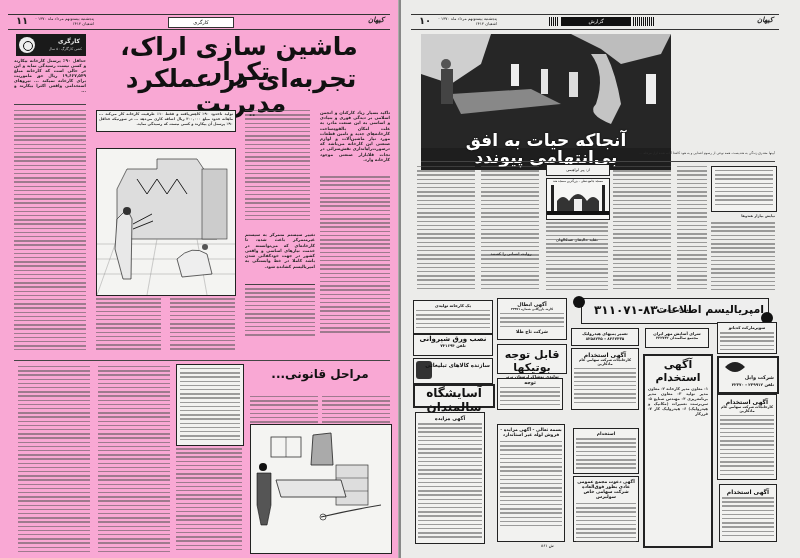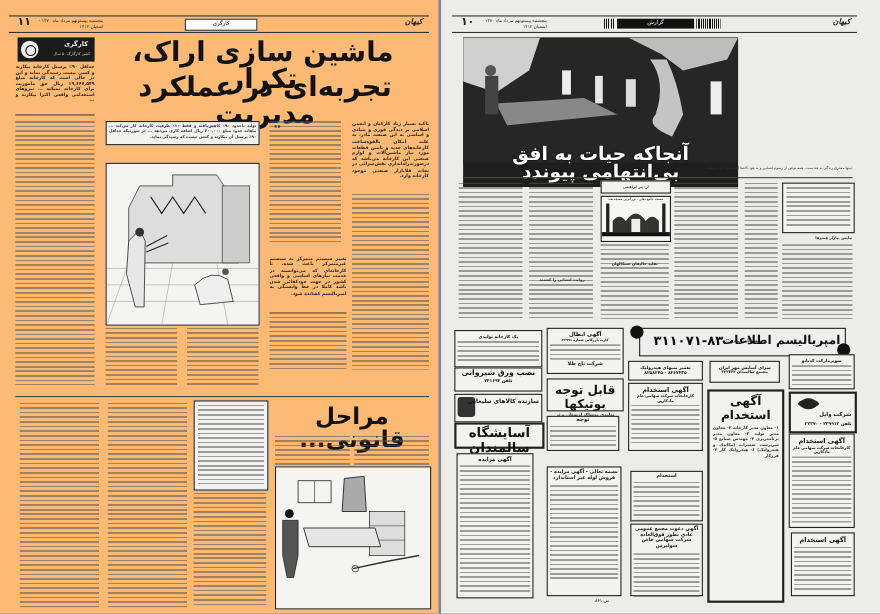--- a/index.html
+++ b/index.html
@@ -1,18 +1,18 @@
 <!DOCTYPE html>
 <html><head>
 <meta charset="utf-8">
 <style>
   html,body{margin:0;padding:0;}
   body{width:800px;height:558px;background:#8a8a8a;position:relative;overflow:hidden;font-family:"DejaVu Sans",sans-serif;}
   .page{position:absolute;top:0;height:558px;background:#ededeb;overflow:hidden;}
-  #left{left:0;width:399px;background:#fdba74;}
+  #left{left:0;width:399px;background:#f9a8d4;}
   #right{left:401px;width:399px;background:#ececea;}
   .gutter{position:absolute;left:398px;top:0;width:4px;height:558px;background:linear-gradient(90deg,#bdbdbb,#777,#bdbdbb);}
   .rtl{direction:rtl;}
   .abs{position:absolute;}
   .hdr{position:absolute;top:14px;height:14px;border-top:1px solid #333;border-bottom:1px solid #333;font-size:5px;color:#222;}
   .hdr .pnum{position:absolute;left:8px;top:0px;font-size:10px;font-weight:bold;}
   .hdr .date{position:absolute;left:26px;top:1px;font-size:4px;line-height:5px;width:60px;}
   .hdr .sec{position:absolute;top:2px;height:9px;background:#111;color:#eee;font-size:5px;line-height:9px;text-align:center;}
   .hdr .logo{position:absolute;right:6px;top:1px;font-size:7px;font-weight:bold;font-style:italic;}
   .txt{font-size:3.2px;line-height:4.2px;color:#333;text-align:justify;overflow:hidden;}
@@ -88,21 +88,21 @@
 
   <div class="rule" style="left:14px;top:360px;width:376px;height:1px;"></div>
 
   <div class="col txtbar" style="left:18px;top:366px;width:72px;height:186px;"></div>
   <div class="col txtbar" style="left:98px;top:366px;width:72px;height:186px;"></div>
   <div class="box" style="left:176px;top:364px;width:66px;height:80px;">
     <div class="txtbar" style="margin:3px;height:72px;"></div>
   </div>
   <div class="col txtbar" style="left:176px;top:448px;width:66px;height:104px;"></div>
 
-  <div class="abs rtl big" style="left:250px;top:368px;width:140px;font-size:21px;text-align:center;">مراحل قانونی...</div>
+  <div class="abs rtl big" style="left:250px;top:368px;width:140px;font-size:12px;text-align:center;">مراحل قانونی...</div>
   <div class="col txtbar" style="left:250px;top:396px;width:68px;height:28px;"></div>
   <div class="col txtbar" style="left:322px;top:396px;width:68px;height:28px;"></div>
 
   <div class="box" style="left:250px;top:424px;width:140px;height:128px;background:#f4f4f2;">
     <svg width="140" height="128" viewBox="0 0 140 128">
       <rect width="140" height="128" fill="#f4f4f2"></rect>
       <rect x="20" y="12" width="30" height="20" fill="none" stroke="#333" stroke-width="0.8"></rect>
       <line x1="35" y1="12" x2="35" y2="32" stroke="#333" stroke-width="0.6"></line>
       <path d="M60 40 L62 10 L80 8 L82 40Z" fill="#aaa" stroke="#222" stroke-width="0.8"></path>
       <rect x="85" y="40" width="32" height="40" fill="#ddd" stroke="#333" stroke-width="0.7"></rect>

